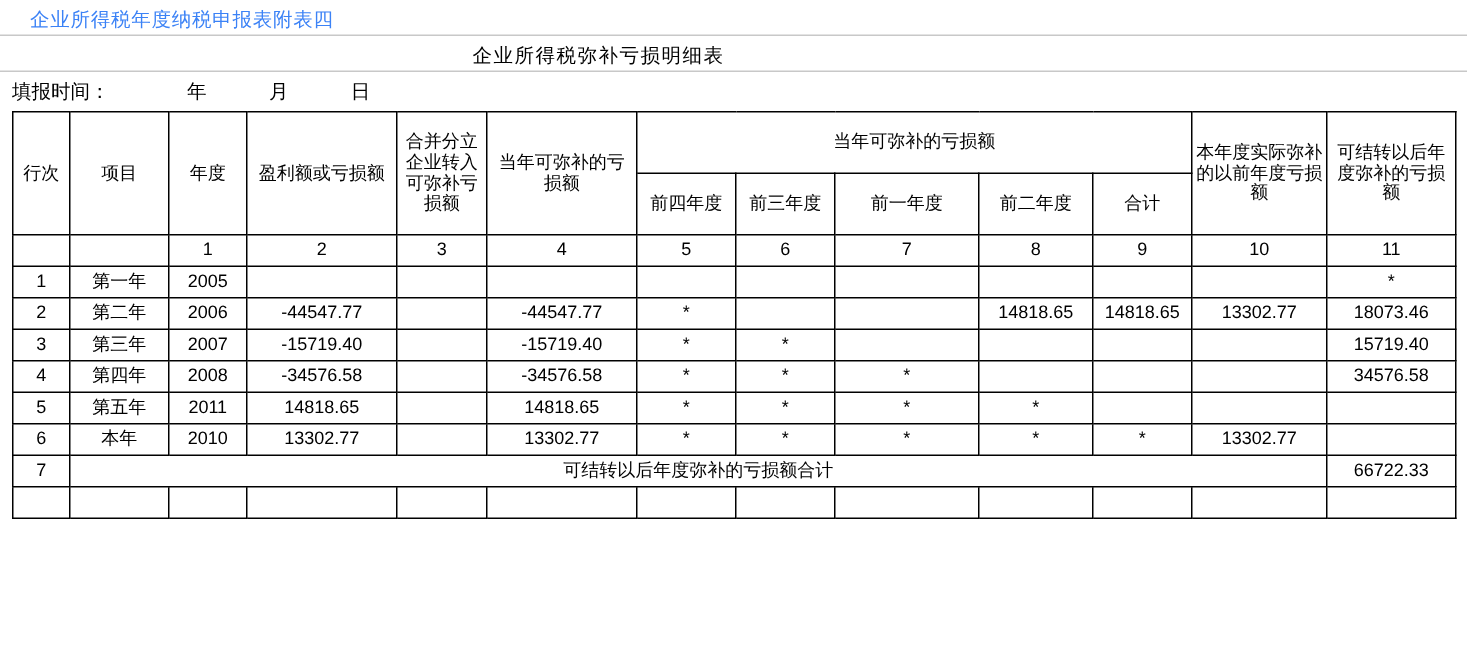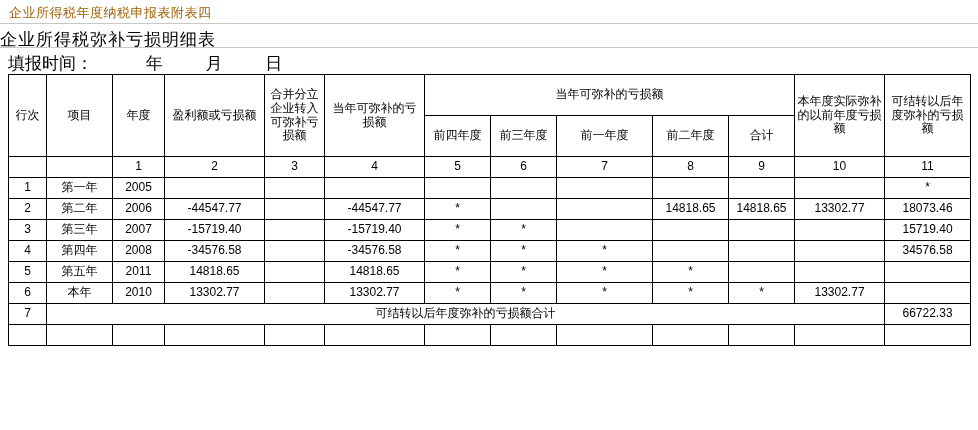--- a/index.html
+++ b/index.html
@@ -16,55 +16,56 @@
     overflow: hidden;
   }
   .page {
     position: relative;
     width: 978px;
     height: 430px;
     background: #ffffff;
   }
   .doc-title {
     position: absolute;
-    left: 9px;
+    left: 20px;
     top: 4px;
     font-size: 13px;
-    color: #a16207;
+    color: #3b82f6;
     letter-spacing: 0.5px;
   }
   .title-rule {
     position: absolute;
     left: 0;
     top: 23px;
     width: 978px;
     height: 1px;
     background: #c8c8c8;
   }
   .main-title {
     position: absolute;
     left: 0;
     top: 28px;
     width: 798px;
-    font-size: 17px;
+    text-align: center;
+    font-size: 13px;
     letter-spacing: 1px;
   }
   .sub-rule {
     position: absolute;
     left: 0;
     top: 47px;
     width: 978px;
     height: 1px;
     background: #c8c8c8;
   }
   .fill-row {
     position: absolute;
     left: 8px;
     top: 52px;
-    font-size: 17px;
+    font-size: 13px;
   }
   .fill-row span {
     display: inline-block;
   }
   .lbl-date { margin-left: 0; }
   .lbl-y { margin-left: 48px; }
   .lbl-m { margin-left: 38px; }
   .lbl-d { margin-left: 38px; }
 
   table.grid {

